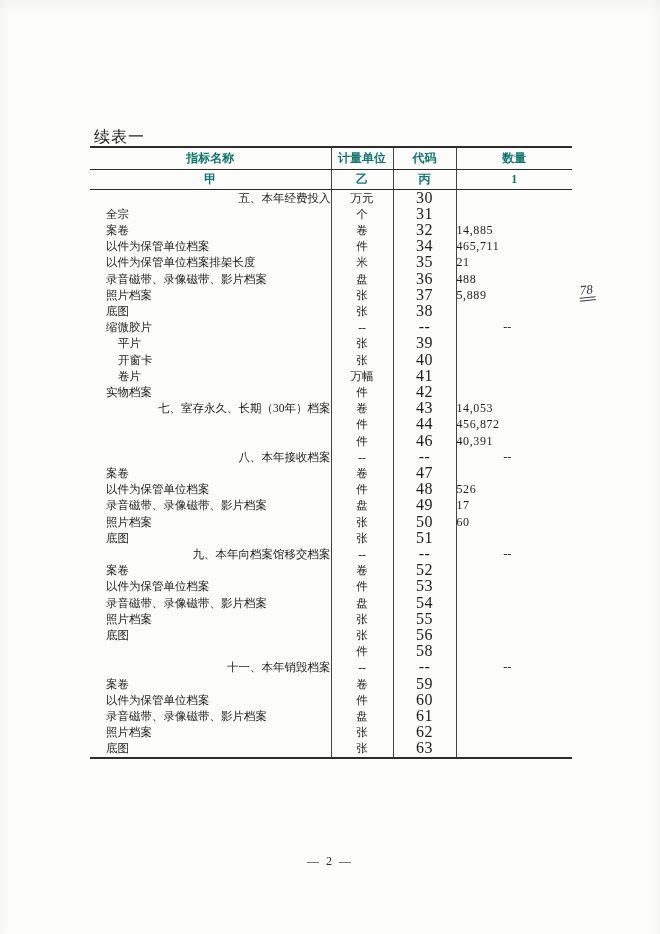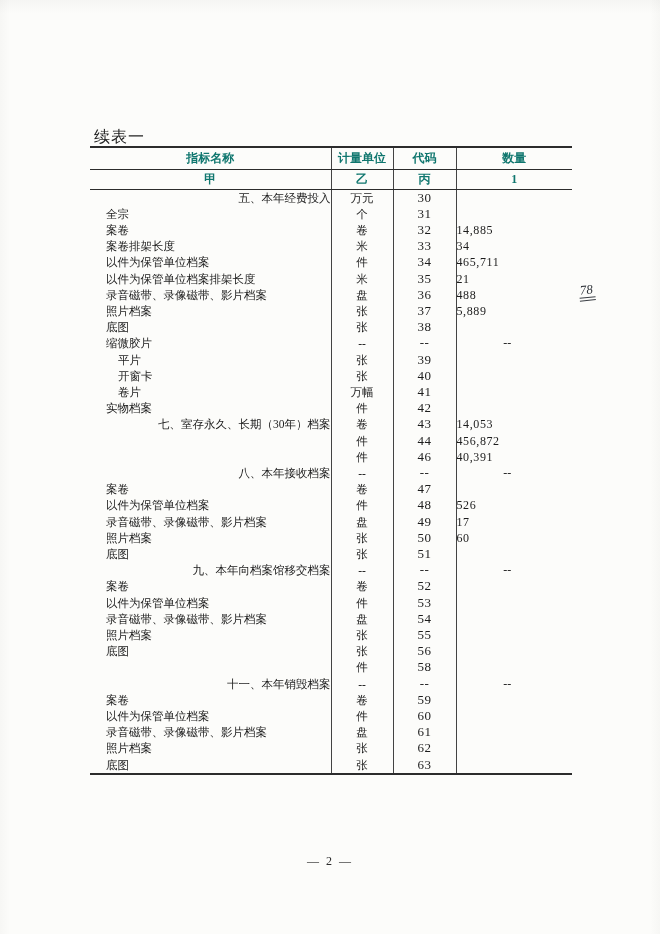--- a/index.html
+++ b/index.html
@@ -39,21 +39,21 @@
   .vline { border-right:1px solid #434343; }
   tbody td {
     height:16.2px; line-height:16.2px; font-size:11.5px;
     white-space:nowrap; overflow:hidden;
   }
   td.c1 { text-align:left; }
   td.c1.indent-0 { padding-left:5px;text-align:right; }
   td.c1.indent-1 { padding-left:16px; }
   td.c1.indent-2 { padding-left:28px; }
   td.c2, td.c3 { text-align:center; font-size:11.5px; }
-  td.c3 { font-size:13px; letter-spacing:0.5px;margin-top:27px; }
+  td.c3 { font-size:16px; letter-spacing:0.5px;margin-top:27px; }
   td.c4 { text-align:left; padding-right:6px; font-size:12px; letter-spacing:0.6px; }
   td.c4.dash { text-align:center; padding-right:14px; letter-spacing:0; }
   .annotation {
     position:absolute; left:579px; top:283px;
     font-size:13px; font-style:italic; color:#30343a;
     transform:rotate(-6deg);
     border-bottom:4px double #3a3e44;
     padding:0 2px 1px 1px; line-height:13px;
   }
   .footer {
@@ -102,26 +102,20 @@
     <td class="c3 vline">31</td>
     <td class="c4"></td>
   </tr>
       <tr>
     <td class="c1 vline indent-1">案卷</td>
     <td class="c2 vline">卷</td>
     <td class="c3 vline">32</td>
     <td class="c4">14,885</td>
   </tr>
       <tr>
-    <td class="c1 vline indent-1">案卷排架长度</td>
-    <td class="c2 vline">米</td>
-    <td class="c3 vline">33</td>
-    <td class="c4">34</td>
-  </tr>
-      <tr>
     <td class="c1 vline indent-1">以件为保管单位档案</td>
     <td class="c2 vline">件</td>
     <td class="c3 vline">34</td>
     <td class="c4">465,711</td>
   </tr>
       <tr>
     <td class="c1 vline indent-1">以件为保管单位档案排架长度</td>
     <td class="c2 vline">米</td>
     <td class="c3 vline">35</td>
     <td class="c4">21</td>

